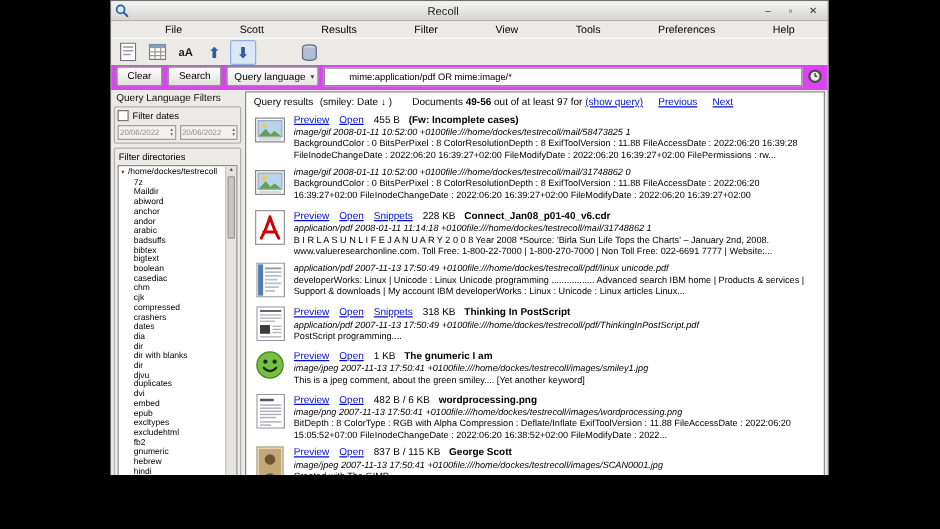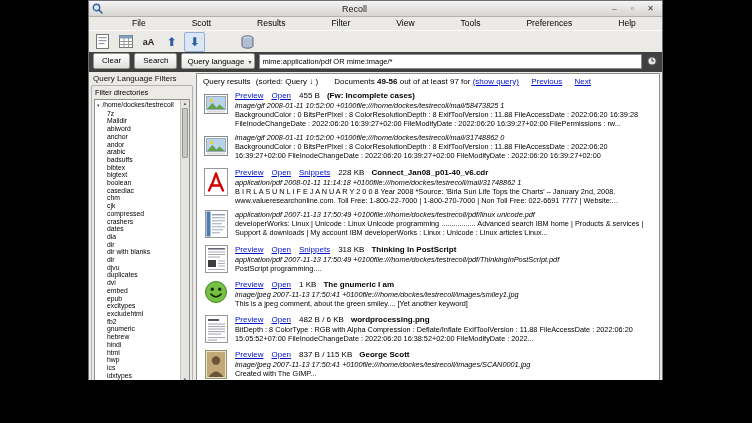--- a/index.html
+++ b/index.html
@@ -25,27 +25,27 @@
   .toolbar{height:21px;flex:none;display:flex;align-items:center;gap:2px;padding:0 3px;
            border-top:1px solid #fbfbfb;background:#eceae7;}
   .tool-btn{width:19px;height:18px;display:flex;align-items:center;justify-content:center;
             border:1px solid transparent;border-radius:2px;}
   .tool-btn.active{border:1px solid #8fb0d8;background:#dbe7f5;}
   .tool-btn.separated{margin-left:30px;}
   .arrow-glyph{font-size:12px;font-weight:bold;line-height:12px;font-family:"DejaVu Sans",sans-serif;}
   .aA-glyph{font-size:9px;font-weight:bold;color:#222;letter-spacing:0;}
 
   
-  .searchbar{height:18px;flex:none;display:flex;align-items:center;gap:4px;padding:0 4px 2px 4px;background:#404040;}
+  .searchbar{height:18px;flex:none;display:flex;align-items:center;gap:4px;padding:0 4px 2px 4px;background:#d946ef;}
   .btn{height:14px;font-size:8px;line-height:12px;padding:0 8px;background:linear-gradient(#ffffff,#e2e0dd);
        border:1px solid #979591;border-radius:2px;display:flex;align-items:center;}
   .combo{height:14px;font-size:8px;padding:0 3px 0 5px;display:flex;align-items:center;gap:4px;
          border:1px solid #979591;border-radius:2px;background:linear-gradient(#ffffff,#e8e6e3);}
   .combo-arrow{font-size:6px;color:#444;}
-  .search-input{flex:1;height:13px;font-size:7.5px;padding:0 2px;border:1px solid #8a8a8a;background:#fff;
+  .search-input{flex:1;height:13px;font-size:7.5px;padding:0 19px;border:1px solid #8a8a8a;background:#fff;
                 font-family:"Liberation Sans","DejaVu Sans",sans-serif;color:#000;box-sizing:content-box;}
   .round-btn{width:12px;height:12px;flex:none;display:flex;align-items:center;justify-content:center;}
 
   
   .appbody{flex:1;display:flex;min-height:0;gap:3px;padding:1px 2px 2px 2px;background:#eceae7;}
 
   
   .sidebar{width:102px;flex:none;display:flex;flex-direction:column;min-height:0;justify-content:space-between;}
   .sidebar-title{font-size:8px;padding:1px 0 2px 2px;color:#111;}
   .group{border:1px solid #b4b2af;border-radius:2px;padding:2px;background:#eceae7;}
@@ -177,20 +177,42 @@
             <line x1="6" y1="6" x2="6" y2="3.4" stroke="#333" stroke-width="1"></line>
             <line x1="6" y1="6" x2="7.9" y2="6" stroke="#333" stroke-width="1"></line>
           </svg>
       </span>
     </div>
 
     <div class="appbody">
 
       <div class="sidebar">
         <div class="sidebar-title">Query Language Filters</div>
+        <div class="group group-dates">
+          <div class="chk-row">
+            <span class="checkbox"></span>
+            <span class="chk-label">Filter dates</span>
+          </div>
+          <div class="dates-row">
+            <div class="date-spin">
+              <span class="date-text">20/06/2022</span>
+              <span class="spin-col">
+                  <span class="sa up"></span>
+                  <span class="sa dn"></span>
+                </span>
+            </div>
+            <div class="date-spin">
+              <span class="date-text">20/06/2022</span>
+              <span class="spin-col">
+                  <span class="sa up"></span>
+                  <span class="sa dn"></span>
+                </span>
+            </div>
+          </div>
+        </div>
         <div class="group group-dirs">
           <div class="group-label">Filter directories</div>
           <div class="tree">
             <div class="tree-inner">
               <div class="tree-root">
                 <span class="expander">▾</span>
                 <span>/home/dockes/testrecoll</span>
               </div>
               <div>
                   <div class="tree-item">7z</div>
@@ -231,48 +253,26 @@
                   <div class="tree-item">images</div>
                 </div>
             </div>
             <div class="tree-scroll">
               <span class="ts-arrow"></span>
               <span class="ts-thumb"></span>
               <span class="ts-arrow bottom"></span>
             </div>
           </div>
         </div>
-        <div class="group group-dates">
-          <div class="chk-row">
-            <span class="checkbox"></span>
-            <span class="chk-label">Filter dates</span>
-          </div>
-          <div class="dates-row">
-            <div class="date-spin">
-              <span class="date-text">20/06/2022</span>
-              <span class="spin-col">
-                  <span class="sa up"></span>
-                  <span class="sa dn"></span>
-                </span>
-            </div>
-            <div class="date-spin">
-              <span class="date-text">20/06/2022</span>
-              <span class="spin-col">
-                  <span class="sa up"></span>
-                  <span class="sa dn"></span>
-                </span>
-            </div>
-          </div>
-        </div>
       </div>
 
       <div class="results-panel">
         <div class="results-header">
           <span>Query results</span>
-          <span class="rh-sort">(sorted: Query ↓ )</span>
+          <span class="rh-sort">(smiley: Date ↓ )</span>
           <span class="rh-docs">
             <span>Documents</span>
             <b>49-56</b>
             <span>out of at least 97 for</span>
             <a class="hlink">(show query)</a>
           </span>
           <a class="hlink rh-nav">Previous</a>
           <a class="hlink rh-nav">Next</a>
         </div>
         <div class="results-list">
@@ -384,20 +384,21 @@
                   <rect x="3" y="11" width="17" height="1.1" fill="#aaaabb"></rect>
                   <rect x="3" y="13.5" width="17" height="1.1" fill="#aaaabb"></rect>
                   <rect x="3" y="16" width="17" height="1.1" fill="#aaaabb"></rect>
                   <rect x="3" y="18.5" width="13" height="1.1" fill="#aaaabb"></rect>
                   <rect x="3" y="22" width="17" height="1.1" fill="#aaaabb"></rect>
                   <rect x="3" y="24.5" width="9" height="1.1" fill="#aaaabb"></rect>
                 </svg>
               </div>
               <div class="rbody">
                 <div class="l1"><a class="rlink">Preview</a><a class="rlink">Open</a><span class="rsize">482 B / 6 KB</span><span class="rtitle">wordprocessing.png</span></div>
+                <div class="l2"><span class="rmime">image/png  2007-11-13 17:50:41 +0100</span><span class="rurl">file:///home/dockes/testrecoll/images/wordprocessing.png</span></div>
                 <div class="l3">BitDepth : 8 ColorType : RGB with Alpha Compression : Deflate/Inflate ExifToolVersion : 11.88 FileAccessDate : 2022:06:20 15:05:52+07:00 FileInodeChangeDate : 2022:06:20 16:38:52+02:00 FileModifyDate : 2022...</div>
               </div>
             </div>
             <div class="result-item">
               <div class="thumb">
                 <svg width="22" height="29" viewBox="0 0 22 29">
                   <rect x="0.5" y="0.5" width="21" height="28" fill="#efe6d2" stroke="#9b8c6c"></rect>
                   <rect x="2" y="2" width="18" height="25" fill="#c2a877"></rect>
                   <circle cx="11" cy="10.5" r="4.2" fill="#6b5338"></circle>
                   <path d="M3.5 27 q7.5 -11 15 0 z" fill="#6b5338"></path>

